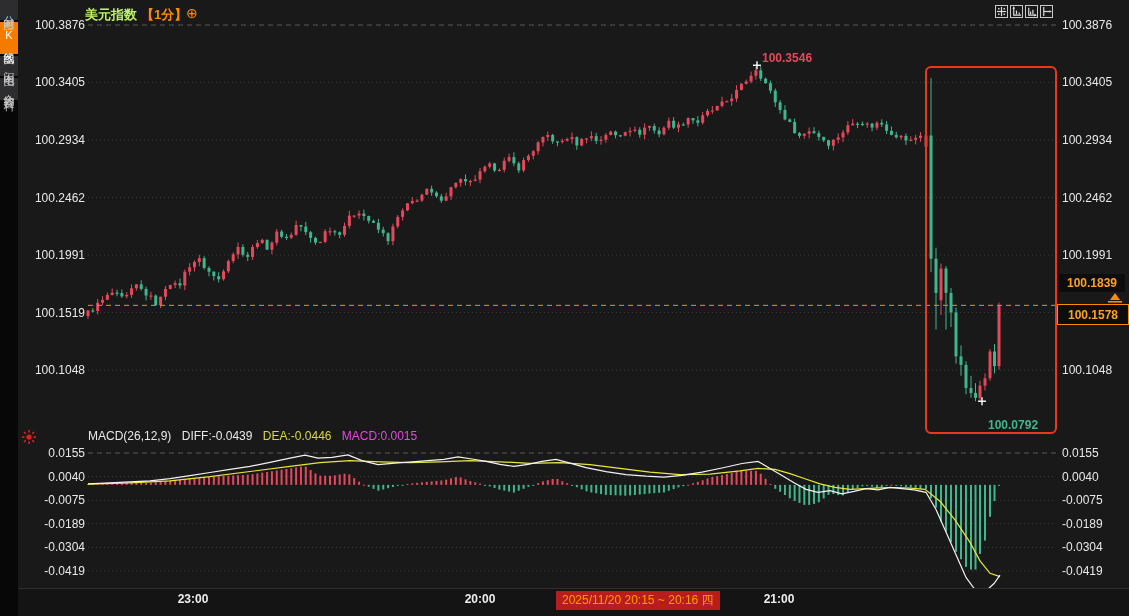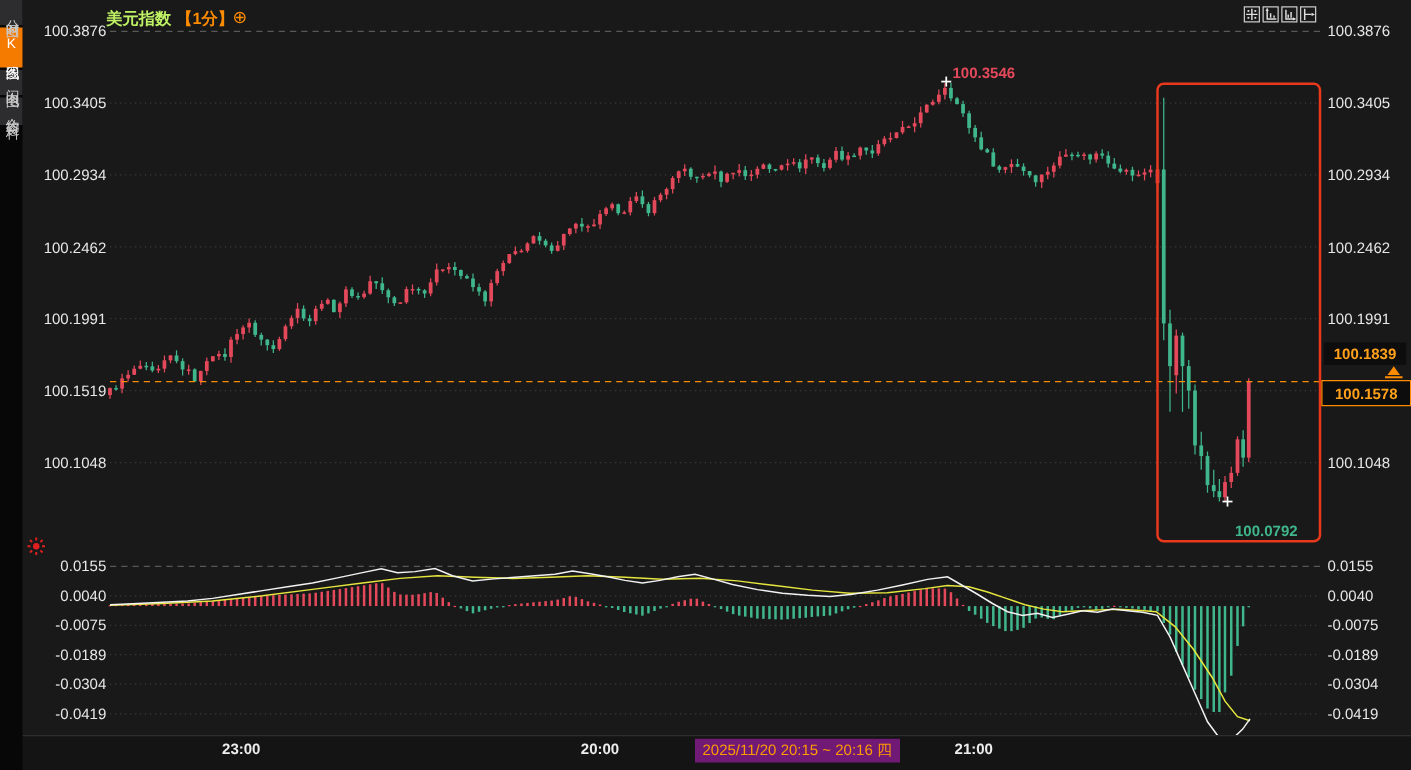--- a/index.html
+++ b/index.html
@@ -37,21 +37,21 @@
   #macd-header{position:absolute;left:88px;top:429px;font-size:12px;z-index:6;white-space:nowrap;}
   #macd-header span{margin-right:7px;}
   .mh-white{color:#e8e8e8;} .mh-yellow{color:#d8d83c;} .mh-magenta{color:#e24ae2;}
   #ind-settings{position:absolute;left:21px;top:429px;width:16px;height:16px;background:none;
     border:none;padding:0;cursor:pointer;z-index:6;}
   
   #timebar{position:absolute;left:0;top:588px;width:1129px;height:28px;background:#141414;
     border-top:1px solid #2e2e2e;z-index:3;}
   .tlabel{position:absolute;top:3px;transform:translateX(-50%);color:#ededed;font-size:12px;
     font-weight:bold;}
-  #date-hl{position:absolute;left:556px;top:2px;background:#701a75;color:#ff9d00;font-size:12px;
+  #date-hl{position:absolute;left:556px;top:2px;background:#b91c1c;color:#ff9d00;font-size:12px;
     padding:1px 6px;white-space:nowrap;}
   #interval-btn{position:absolute;left:18px;top:0;width:72px;height:27px;background:none;border:none;
     border-bottom:3px solid #ff8c00;color:#ff8c00;font-size:13px;font-weight:bold;cursor:pointer;
     text-align:center;padding:0 0 0 15px;font-family:"Liberation Sans",sans-serif;margin-top:44px;}
   #interval-btn .arrow{font-size:10px;margin-left:10px;}
   #watermark{position:absolute;left:990px;top:546px;font-size:45px;color:#d6d6d6;z-index:8;
     letter-spacing:1px;}
 </style>
 </head>
 <body>
@@ -785,20 +785,26 @@
         <line x1="1" y1="8" x2="3.4" y2="8"></line>
           <line x1="12.6" y1="8" x2="15" y2="8"></line>
         <line x1="3" y1="3" x2="4.7" y2="4.7"></line>
           <line x1="11.3" y1="11.3" x2="13" y2="13"></line>
         <line x1="3" y1="13" x2="4.7" y2="11.3"></line>
           <line x1="11.3" y1="4.7" x2="13" y2="3"></line>
       </g>
     </svg>
   </button>
 
+  <div id="macd-header">
+    <span class="mh-white">MACD(26,12,9)</span>
+    <span class="mh-white">DIFF:-0.0439</span>
+    <span class="mh-yellow">DEA:-0.0446</span>
+    <span class="mh-magenta">MACD:0.0015</span>
+  </div>
 
   <div id="timebar">
     <button id="interval-btn"><span>1分</span><span class="arrow">▲</span></button>
     <div id="date-hl">2025/11/20 20:15 ~ 20:16 四</div>
     <div id="time-labels">
         <div class="tlabel" style="left:193px;">23:00</div>
         <div class="tlabel" style="left:480px;">20:00</div>
         <div class="tlabel" style="left:779px;">21:00</div>
       </div>
   </div>

